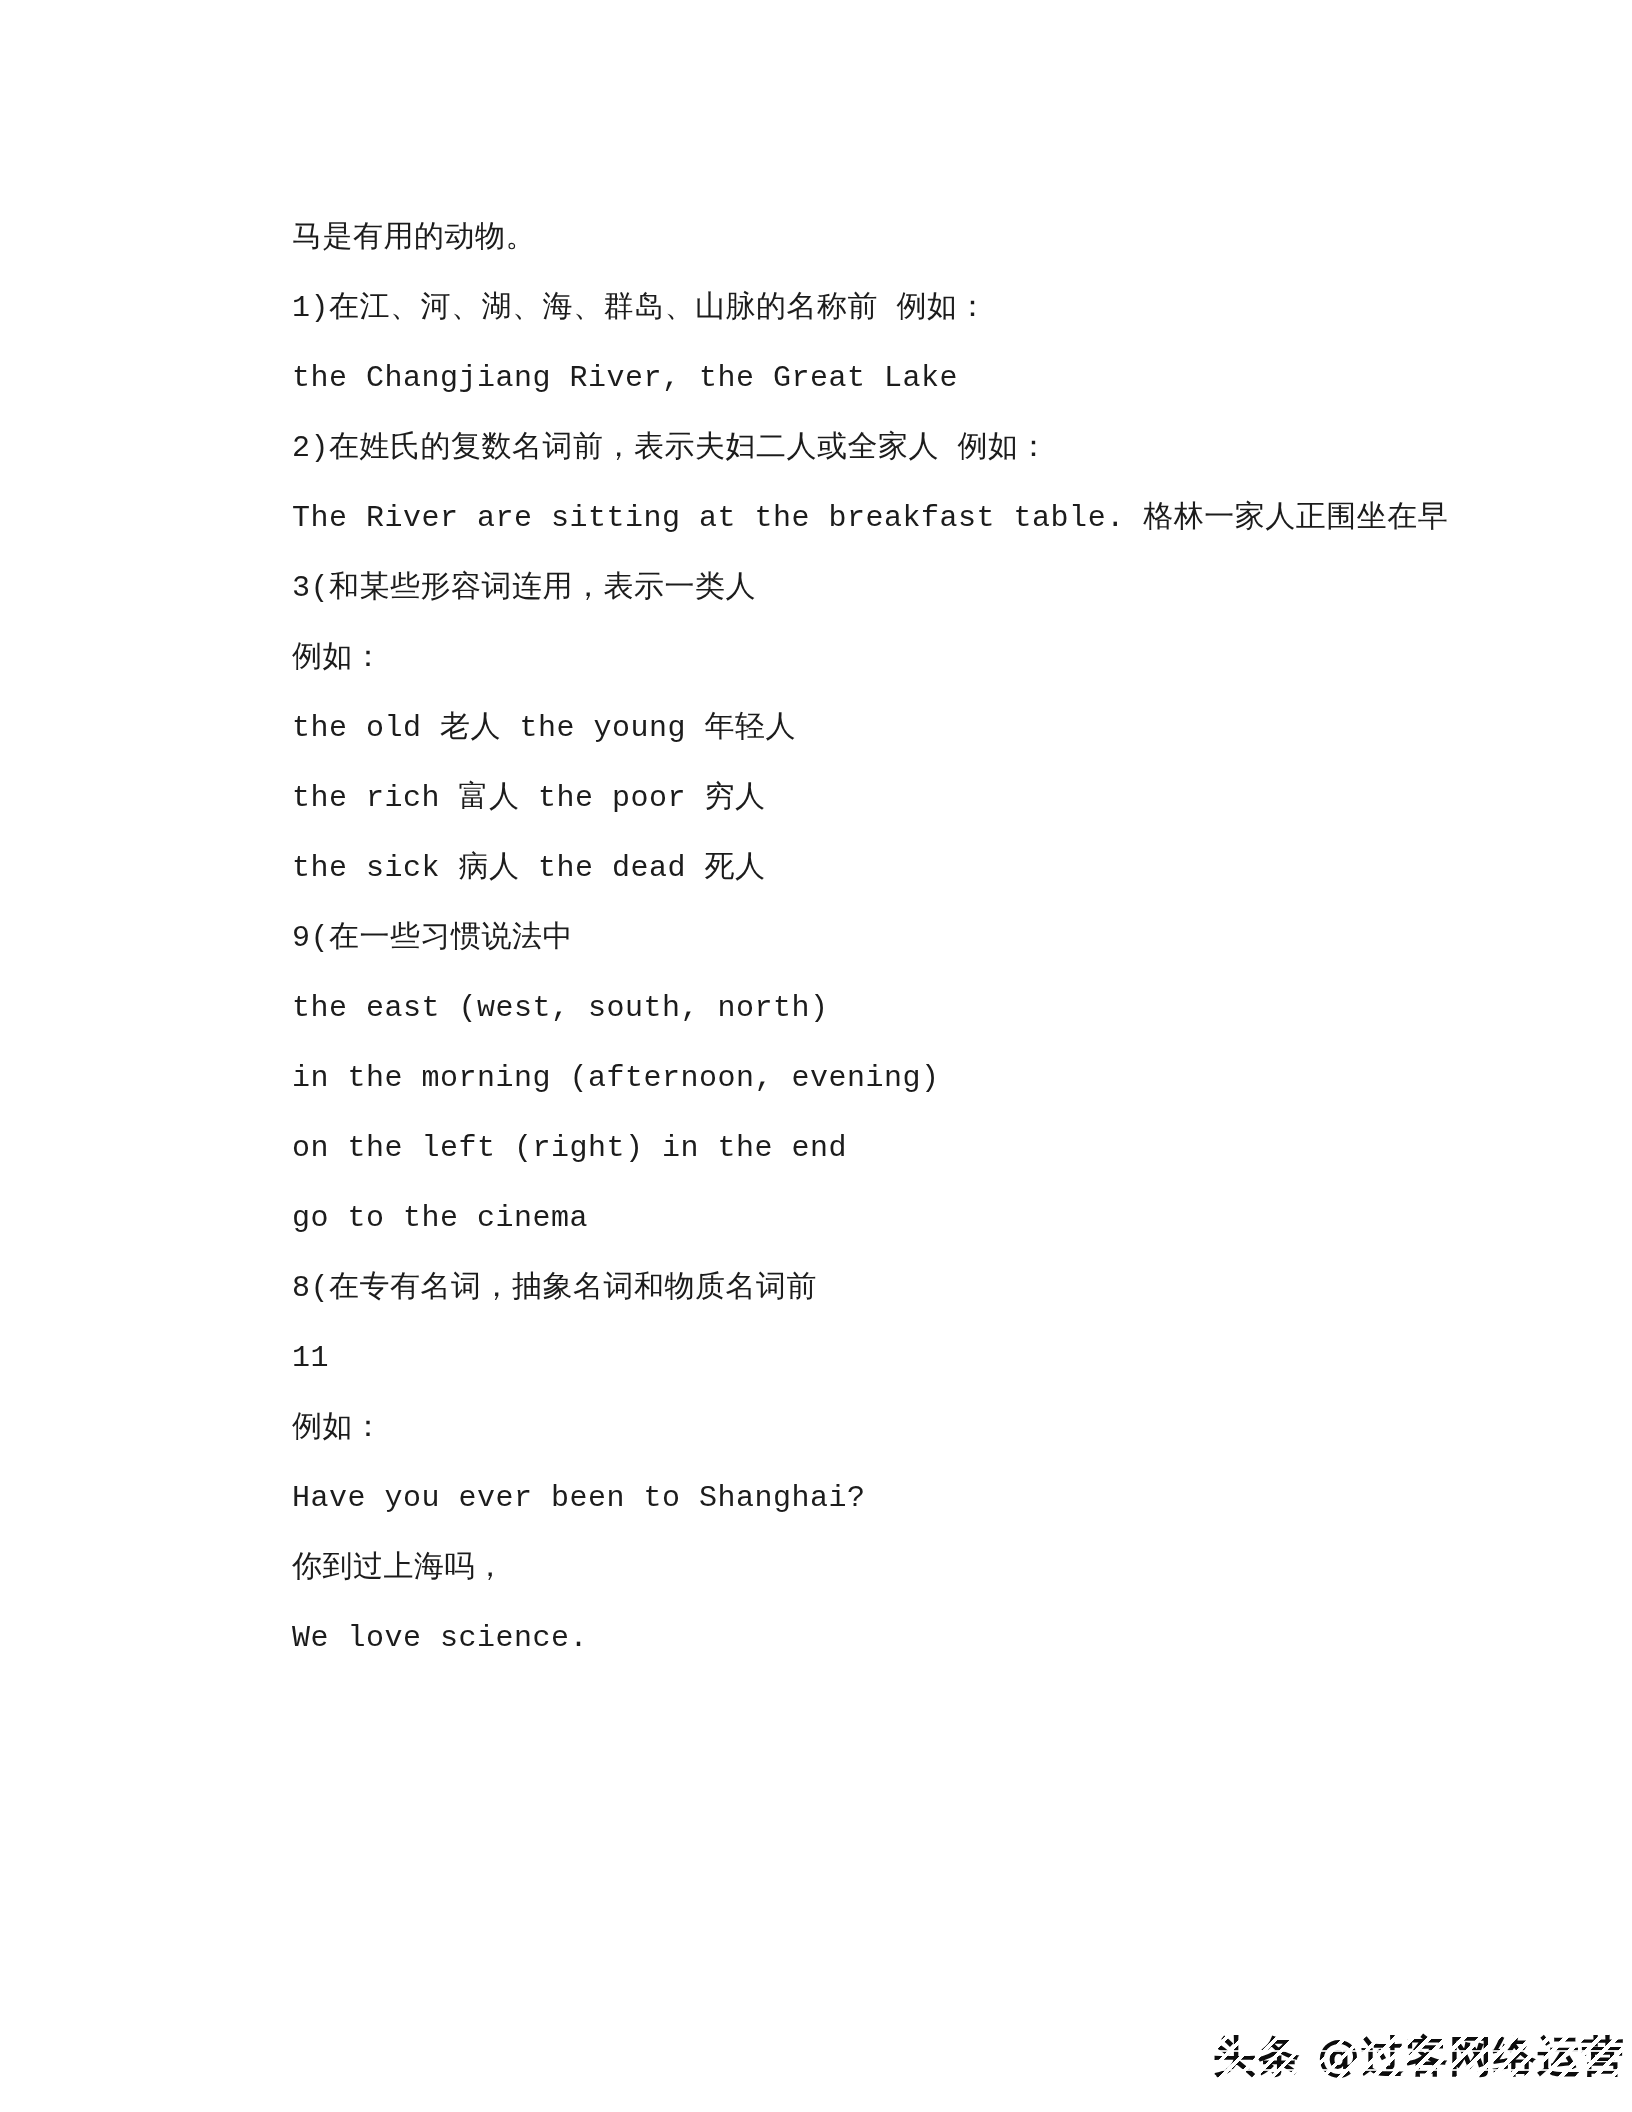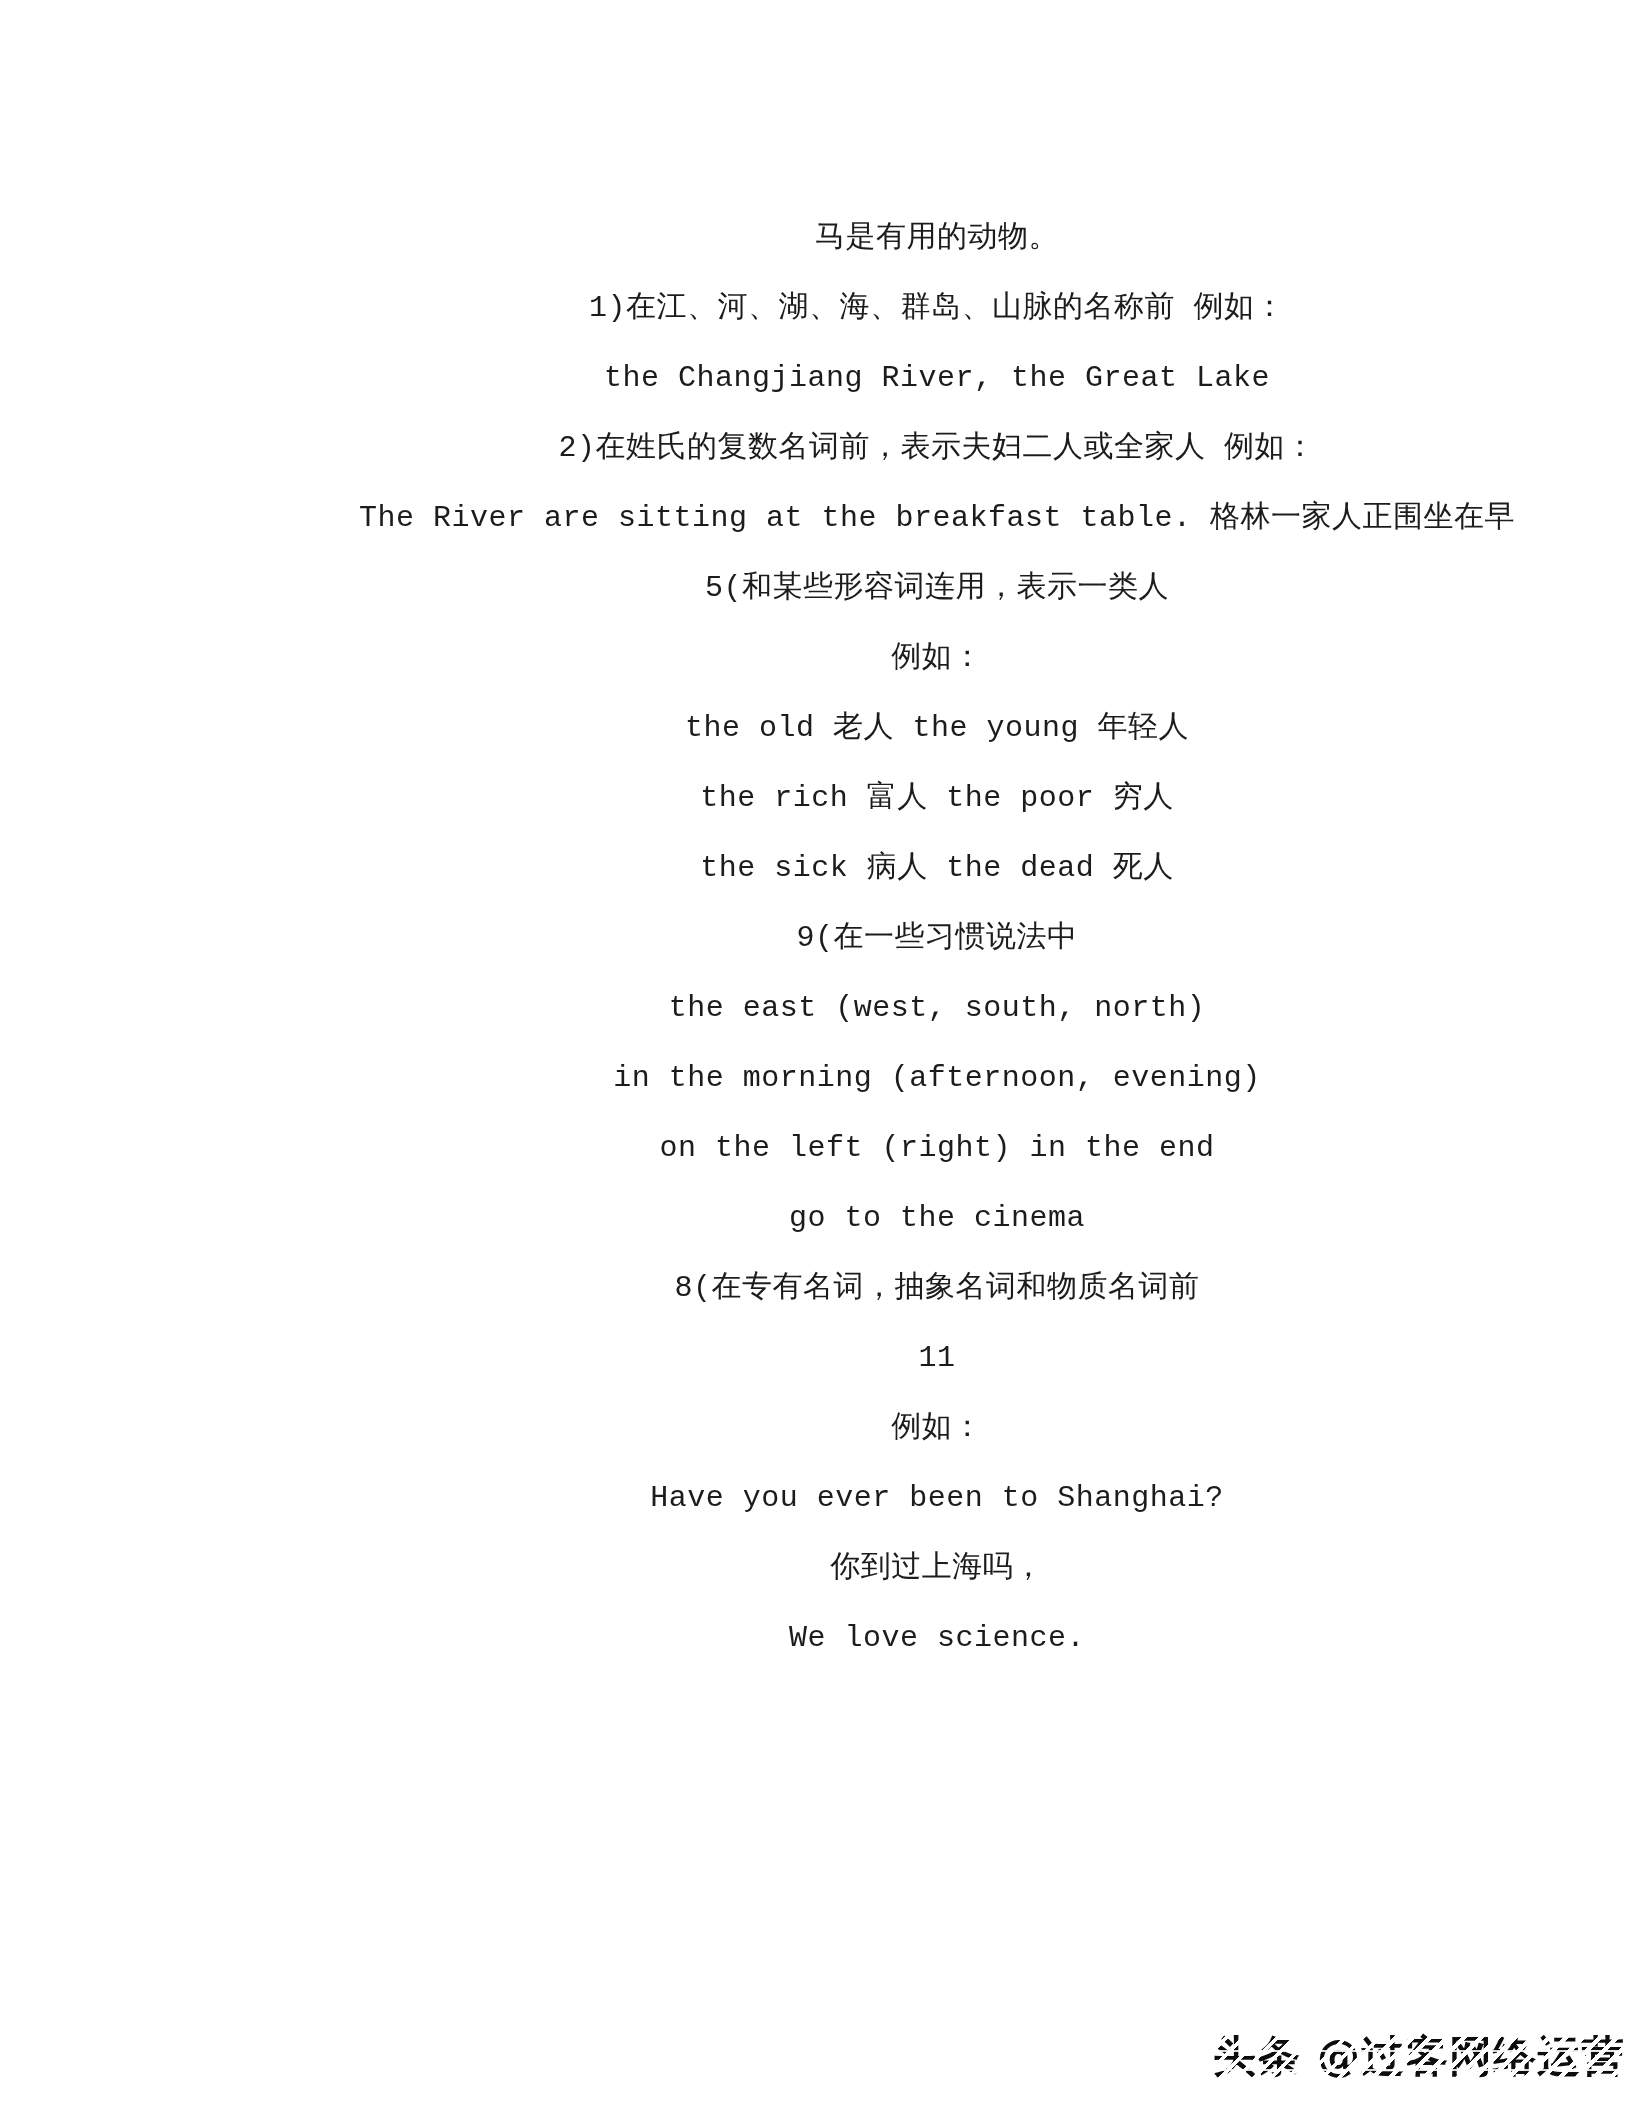--- a/index.html
+++ b/index.html
@@ -14,21 +14,20 @@
     background: #ffffff;
     overflow: hidden;
     font-family: "Liberation Mono", "DejaVu Sans Mono", monospace;
     color: #1c1c1c;
   }
   .doc-body {
     position: absolute;
     left: 242px;
     top: 203px;
     width: 1340px;
-    text-align: center;
   }
   .line {
     height: 70px;
     line-height: 70px;
     font-size: 30px;
     white-space: pre;
     letter-spacing: 0.5px;
   }
   .line.indent {
     padding-left: 50px;
@@ -65,21 +64,21 @@
 <body>
 
 <div class="page">
 
   <div class="doc-body" id="doc-body">
       <div class="line indent">马是有用的动物。</div>
       <div class="line indent">1)在江、河、湖、海、群岛、山脉的名称前 例如：</div>
       <div class="line indent">the Changjiang River, the Great Lake</div>
       <div class="line indent">2)在姓氏的复数名词前，表示夫妇二人或全家人 例如：</div>
       <div class="line indent">The River are sitting at the breakfast table. 格林一家人正围坐在早</div>
-      <div class="line indent">5(和某些形容词连用，表示一类人</div>
+      <div class="line indent">3(和某些形容词连用，表示一类人</div>
       <div class="line indent">例如：</div>
       <div class="line indent">the old 老人 the young 年轻人</div>
       <div class="line indent">the rich 富人 the poor 穷人</div>
       <div class="line indent">the sick 病人 the dead 死人</div>
       <div class="line indent">9(在一些习惯说法中</div>
       <div class="line indent">the east (west, south, north)</div>
       <div class="line indent">in the morning (afternoon, evening)</div>
       <div class="line indent">on the left (right) in the end</div>
       <div class="line indent">go to the cinema</div>
       <div class="line indent">8(在专有名词，抽象名词和物质名词前</div>

